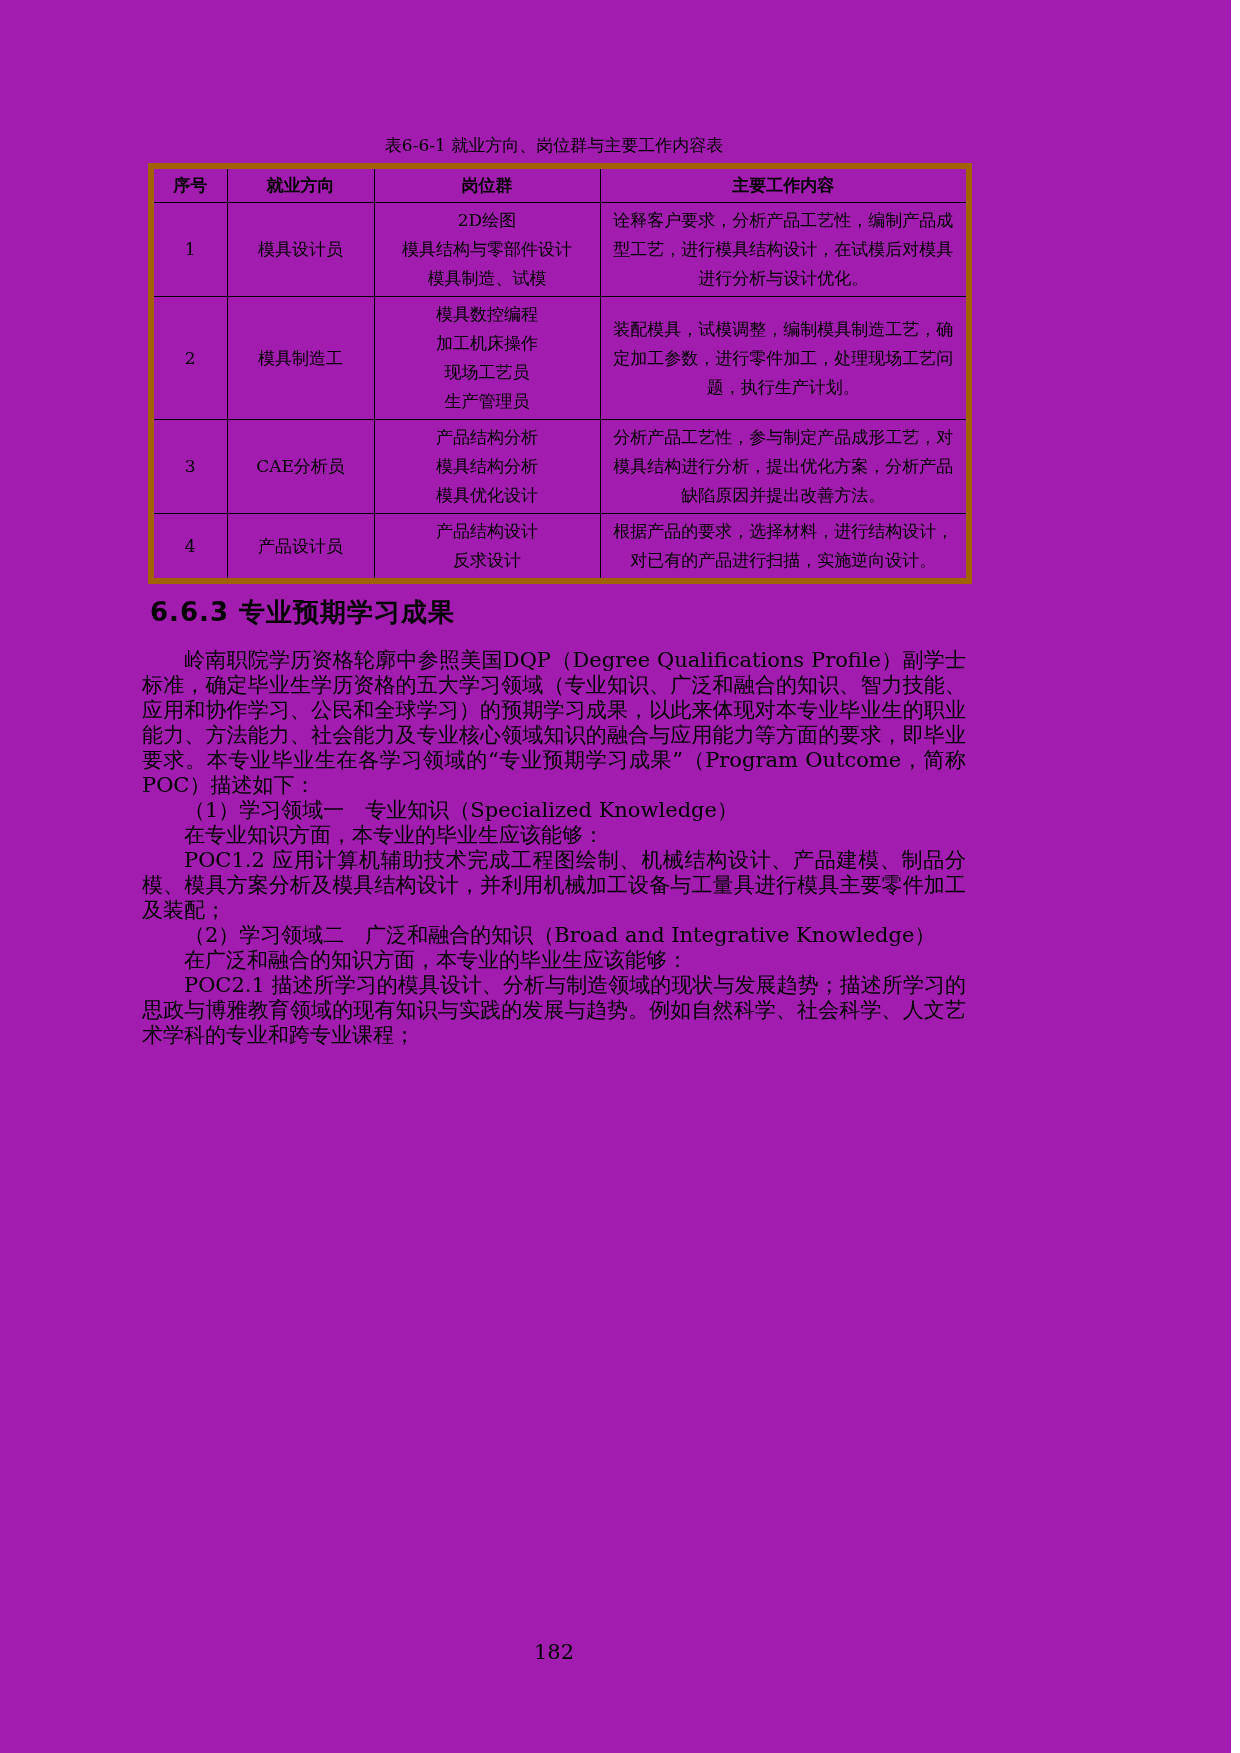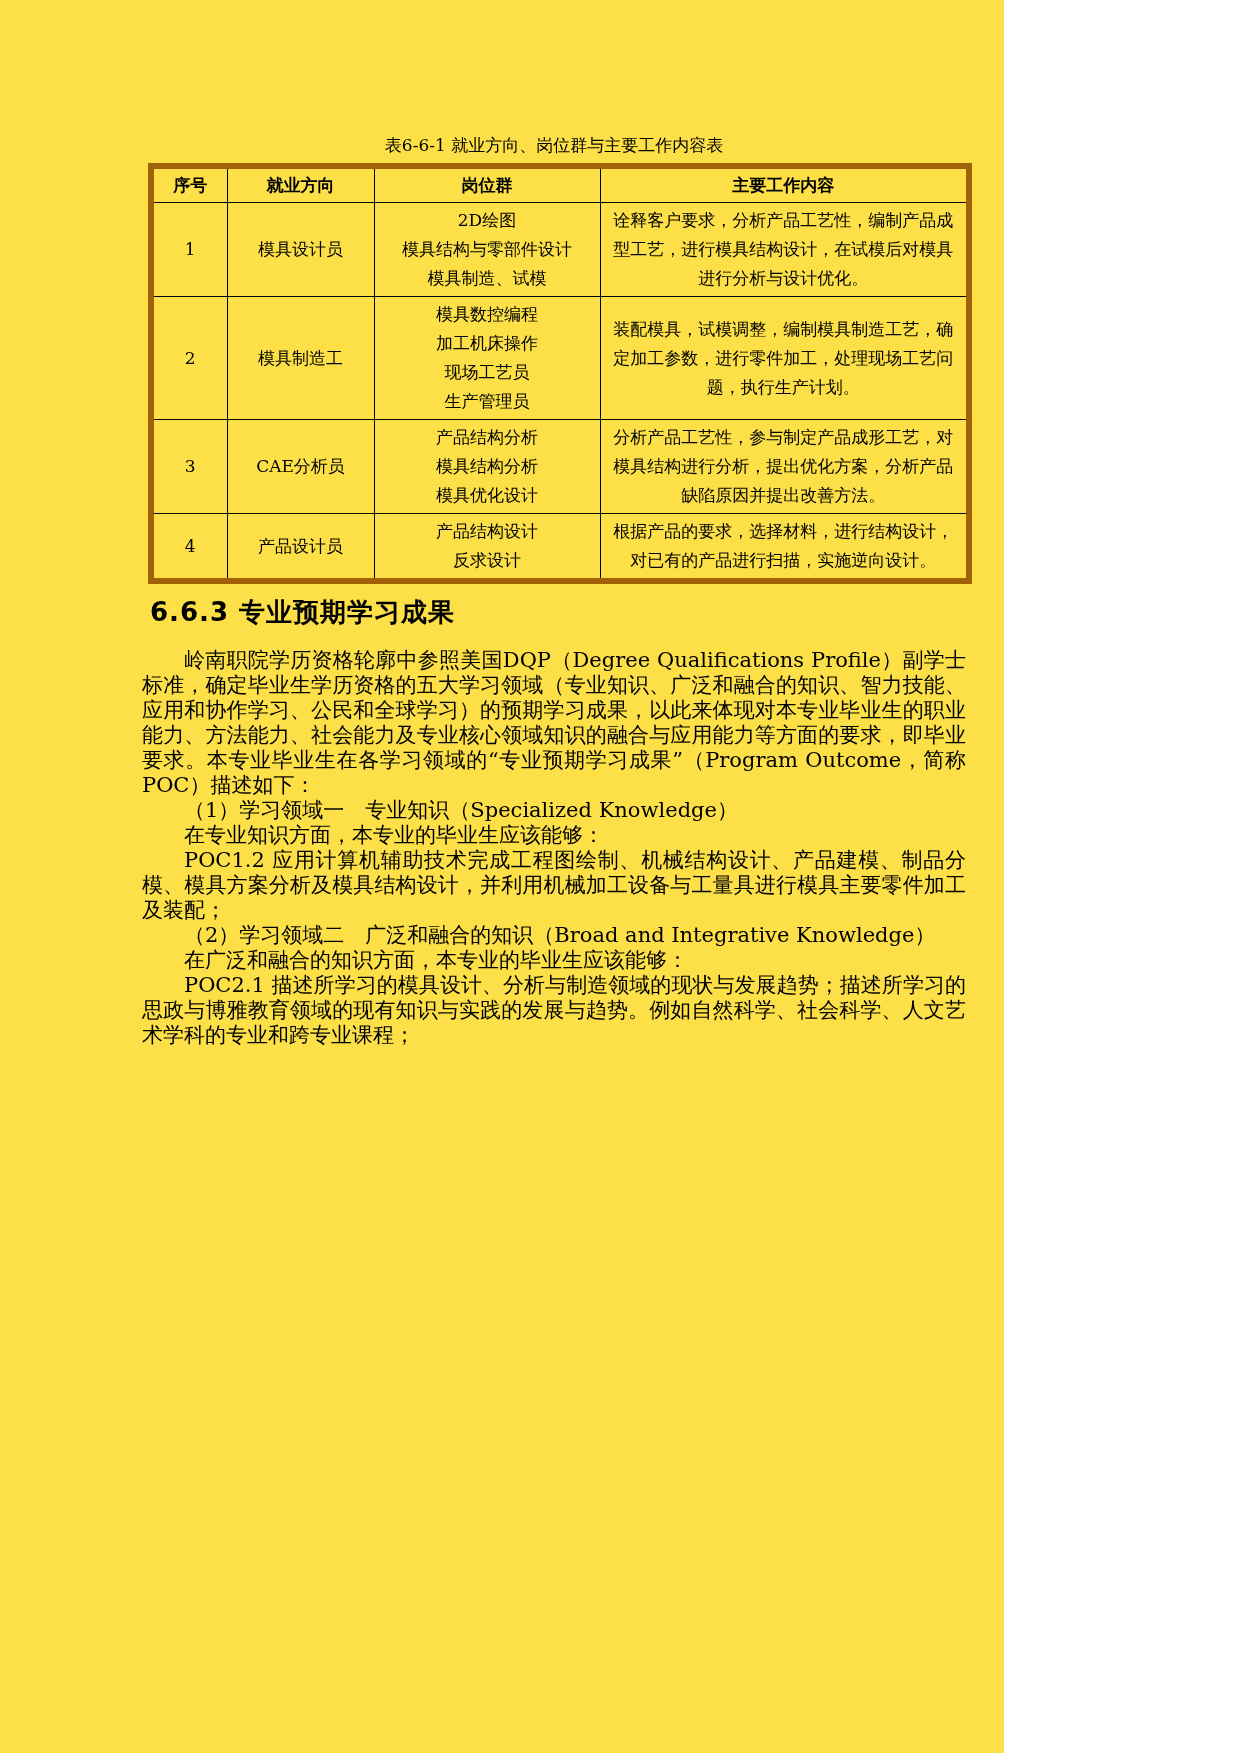--- a/index.html
+++ b/index.html
@@ -2,26 +2,27 @@
 <html><head>
 <meta charset="utf-8">
 <style>
   html, body {
     margin: 0;
     padding: 0;
     background: #ffffff;
   }
   .page {
     position: relative;
-    width: 1004px;
+    width: 1192px;
     height: 1753px;
-    background: #fde047;
+    background: #a21caf;
     color: #000000;
     font-family: "DejaVu Serif", serif;
     overflow: hidden;
+    padding-left: 39px;
   }
   .content {
     position: absolute;
     left: 142px;
     top: 0;
     width: 824px;
   }
   .table-caption {
     margin-top: 134px;
     margin-bottom: 7px;
@@ -156,13 +157,14 @@
         <p>（1）学习领域一　专业知识（Specialized Knowledge）</p>
         <p>在专业知识方面，本专业的毕业生应该能够：</p>
         <p>POC1.2 应用计算机辅助技术完成工程图绘制、机械结构设计、产品建模、制品分模、模具方案分析及模具结构设计，并利用机械加工设备与工量具进行模具主要零件加工及装配；</p>
         <p>（2）学习领域二　广泛和融合的知识（Broad and Integrative Knowledge）</p>
         <p>在广泛和融合的知识方面，本专业的毕业生应该能够：</p>
         <p>POC2.1 描述所学习的模具设计、分析与制造领域的现状与发展趋势；描述所学习的思政与博雅教育领域的现有知识与实践的发展与趋势。例如自然科学、社会科学、人文艺术学科的专业和跨专业课程；</p>
       </div>
 
   </div>
 
+  <div class="page-number">182</div>
 </div>
 
 </body></html>

